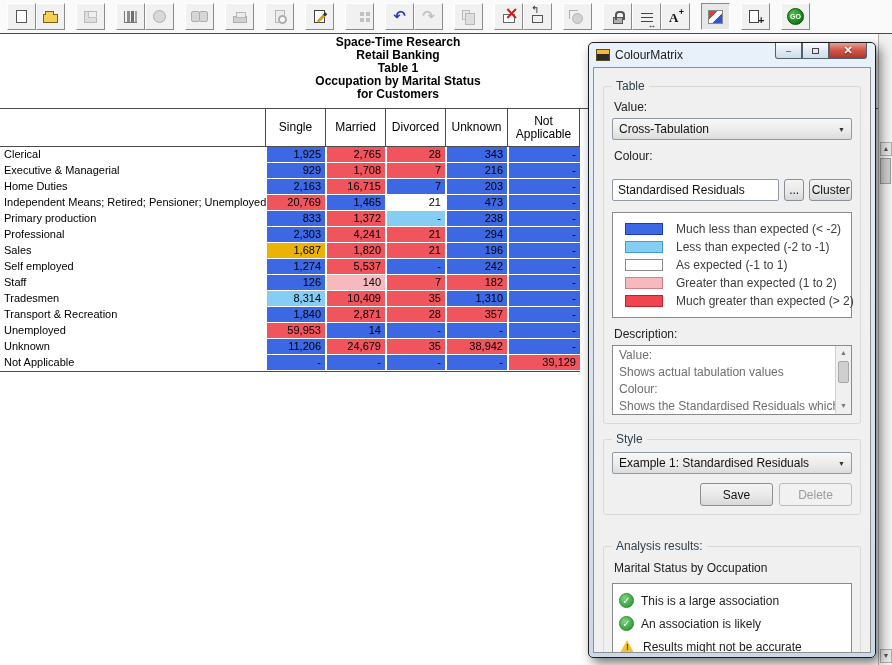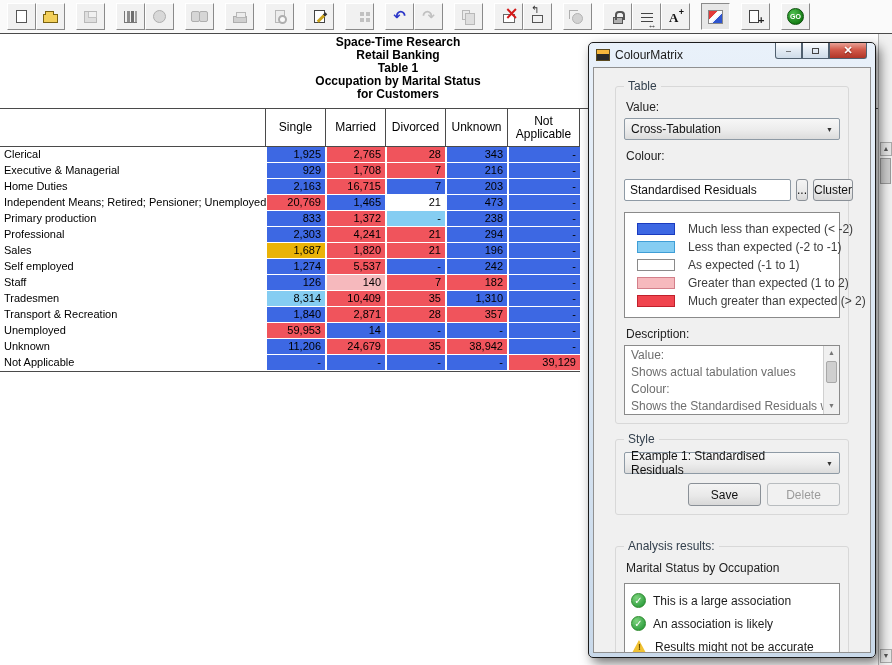--- a/index.html
+++ b/index.html
@@ -126,21 +126,21 @@
   .winbtns { position:absolute; top:0; right:8px; display:flex; }
   .winbtn { width:27px; height:16px; border:1px solid #50606f; border-top:none;
     background:linear-gradient(180deg,#fdfeff,#e4ecf4 45%,#cfdce9); display:flex; align-items:center;
     justify-content:center; font-size:9px; color:#333; }
   .winbtn.min { border-radius:0 0 0 3px; }
   .winbtn.max .sq { width:7px; height:6px; border:1px solid #444; }
   .winbtn.close { width:38px; border-radius:0 0 3px 0; color:#fff; font:bold 11px "Liberation Sans",sans-serif;
     background:linear-gradient(180deg,#e8a196,#d25a4a 45%,#b03527); text-shadow:0 1px 1px #7a1c10; }
 
   .dlg-client { position:absolute; top:24px; left:4px; right:4px; bottom:4px; background:#f0f0f0;
-    border:1px solid #909090; padding:8px 21px; overflow:hidden; }
+    border:1px solid #909090; padding:8px 9px; overflow:hidden; }
 
   .grp { border:1px solid #d8d8d8; border-radius:3px; position:relative; padding:12px 8px 8px; }
   .grp-label { position:absolute; top:-8px; left:8px; background:#f0f0f0; padding:0 4px;
     font-size:12px; color:#33404d; }
   .grp-table { margin-top:10px; }
   .grp-style { margin-top:15px; }
   .grp-analysis { margin-top:31px; }
 
   .lbl { font-size:12px; color:#222; margin:1px 0 4px 2px; }
   .lbl-mt { margin-top:9px; }

